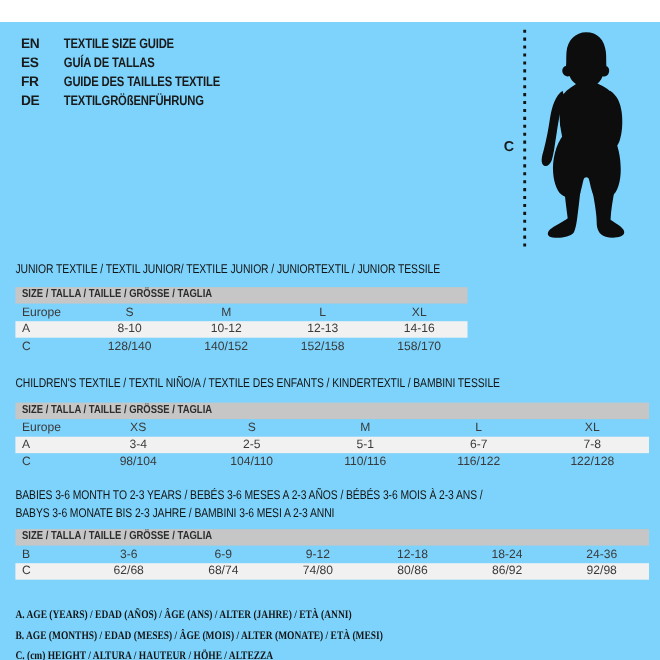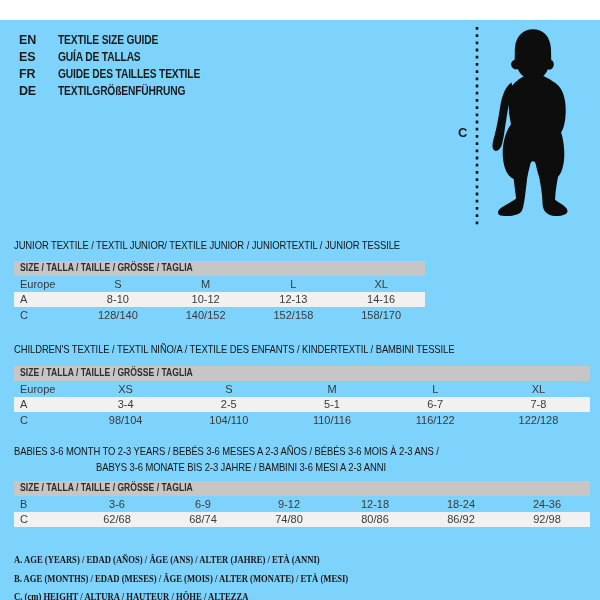--- a/index.html
+++ b/index.html
@@ -16,21 +16,21 @@
   .lang-title { flex:1; }
 
   
   .figure-svg { position:absolute; left:450px; top:4px; }
   .height-label { position:absolute; left:458px; top:105px; font-weight:bold; font-size:13px; }
 
   
   .section-title { position:absolute; left:14px; font-weight:normal; font-size:11.5px; line-height:16px; letter-spacing:-0.1px; color:#141414; }
   .st-1 { top:217px; }
   .st-2 { top:321px; }
-  .st-3 { top:423px;text-align:center; }
+  .st-3 { top:423px; }
 
   
   .table { position:absolute; left:14px; }
   .t1 { top:241px; width:411px; }
   .t2 { top:346px; width:576px; }
   .t3 { top:461px; width:576px; }
   .thead { height:15px; background:#c5c6c5; display:flex; align-items:flex-start; padding-left:6px; font-size:10.5px; font-weight:bold; color:#2d2d2d; }
   .trow { display:flex; align-items:center; height:15.5px; font-size:11px; color:#3a3a3a; }
   .trow.alt { background:#f1f1f1; }
   .tlabel { flex:0 0 60px; width:60px; padding-left:6px; }

